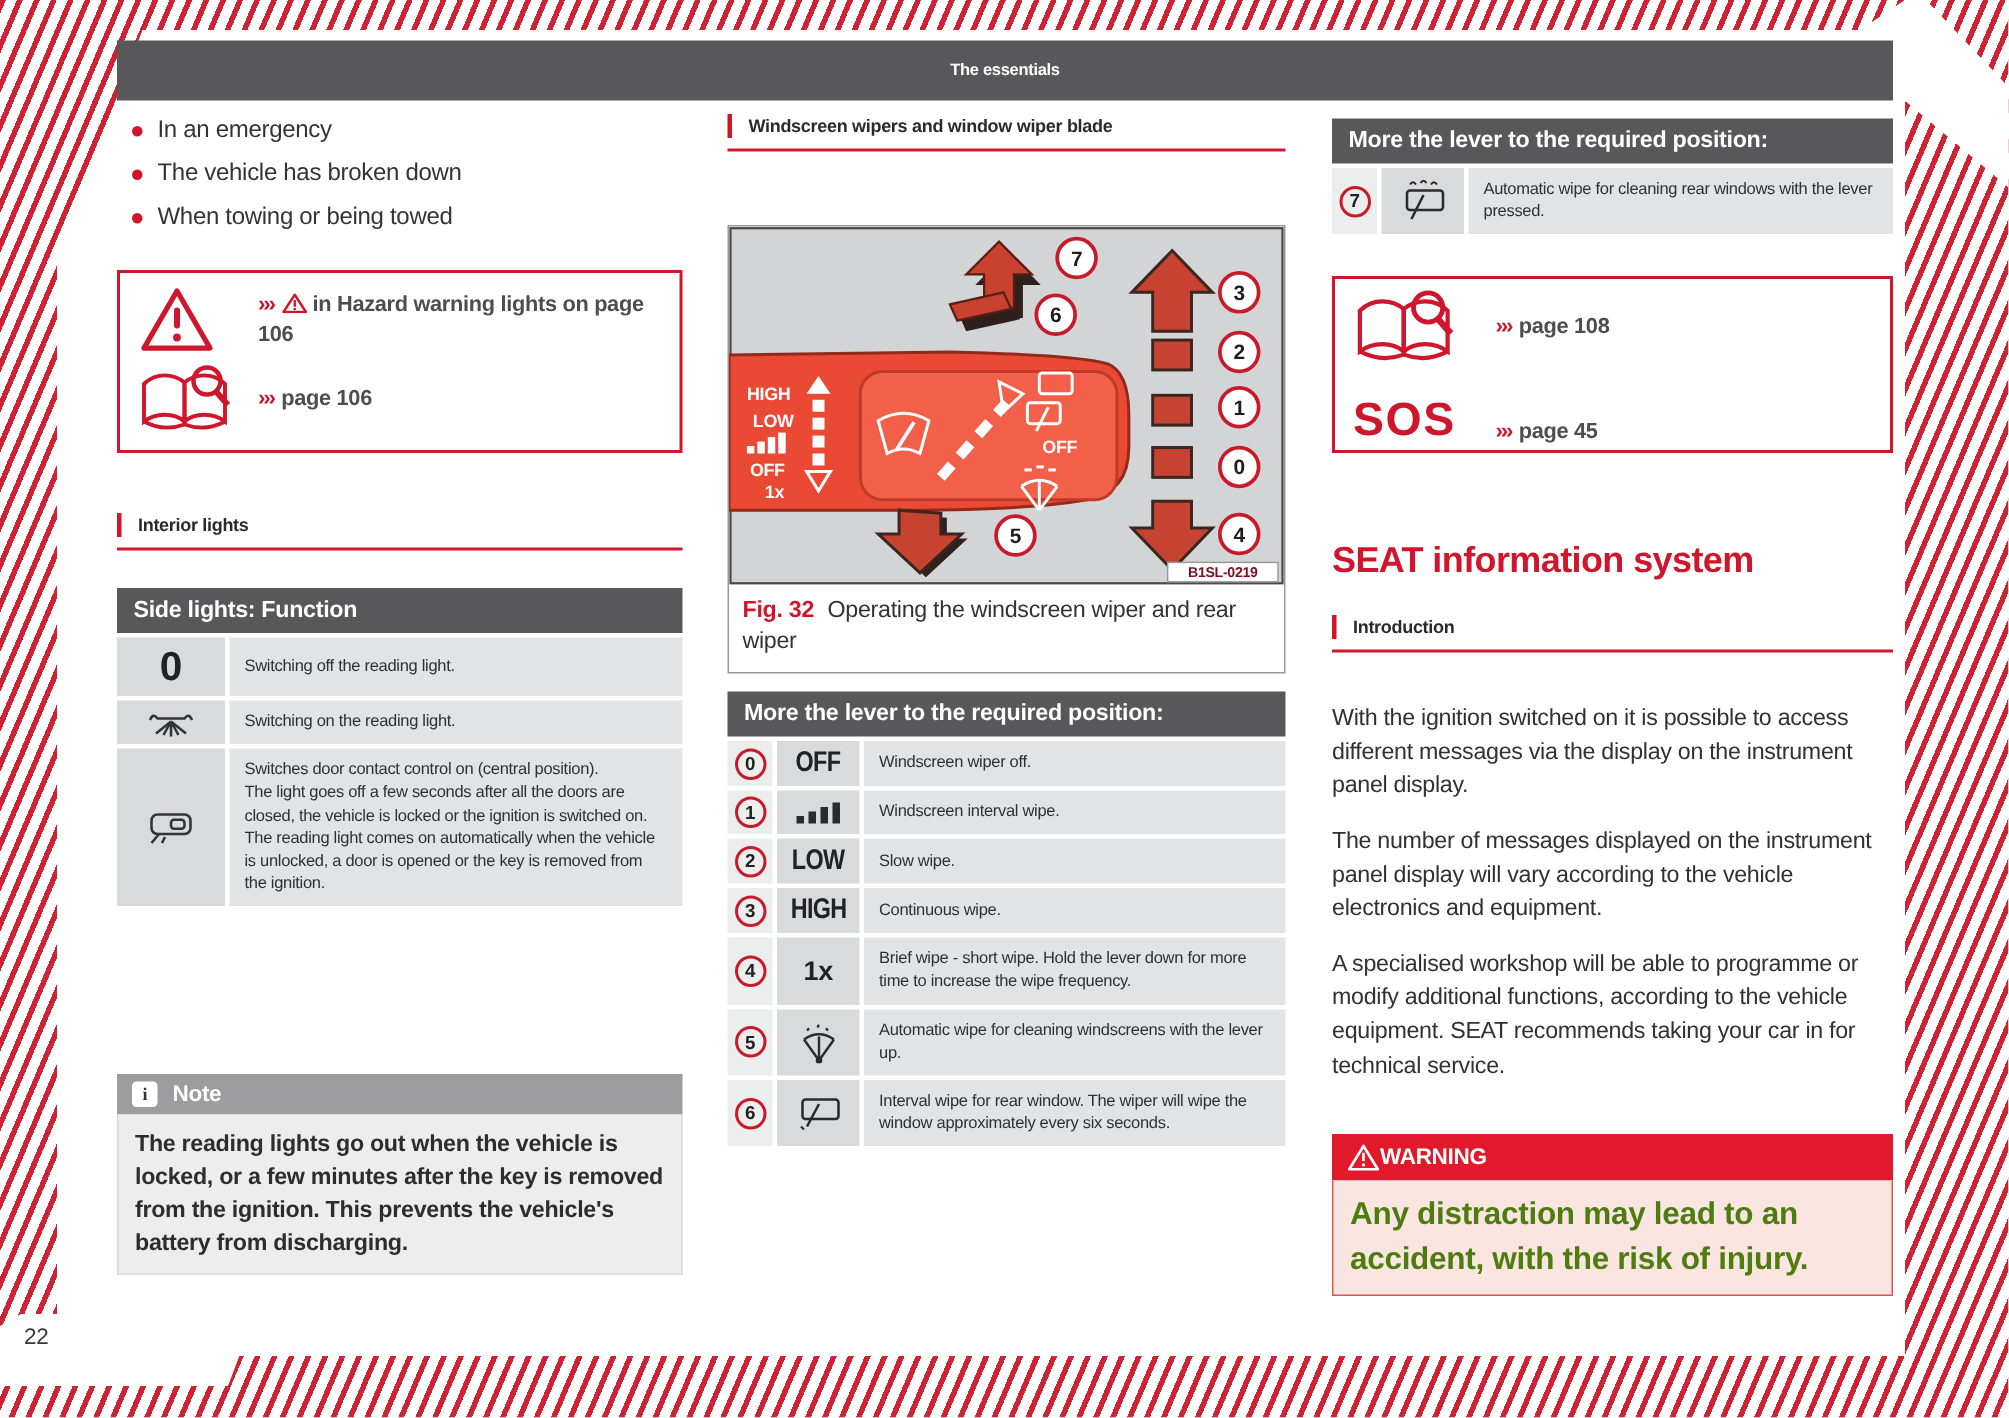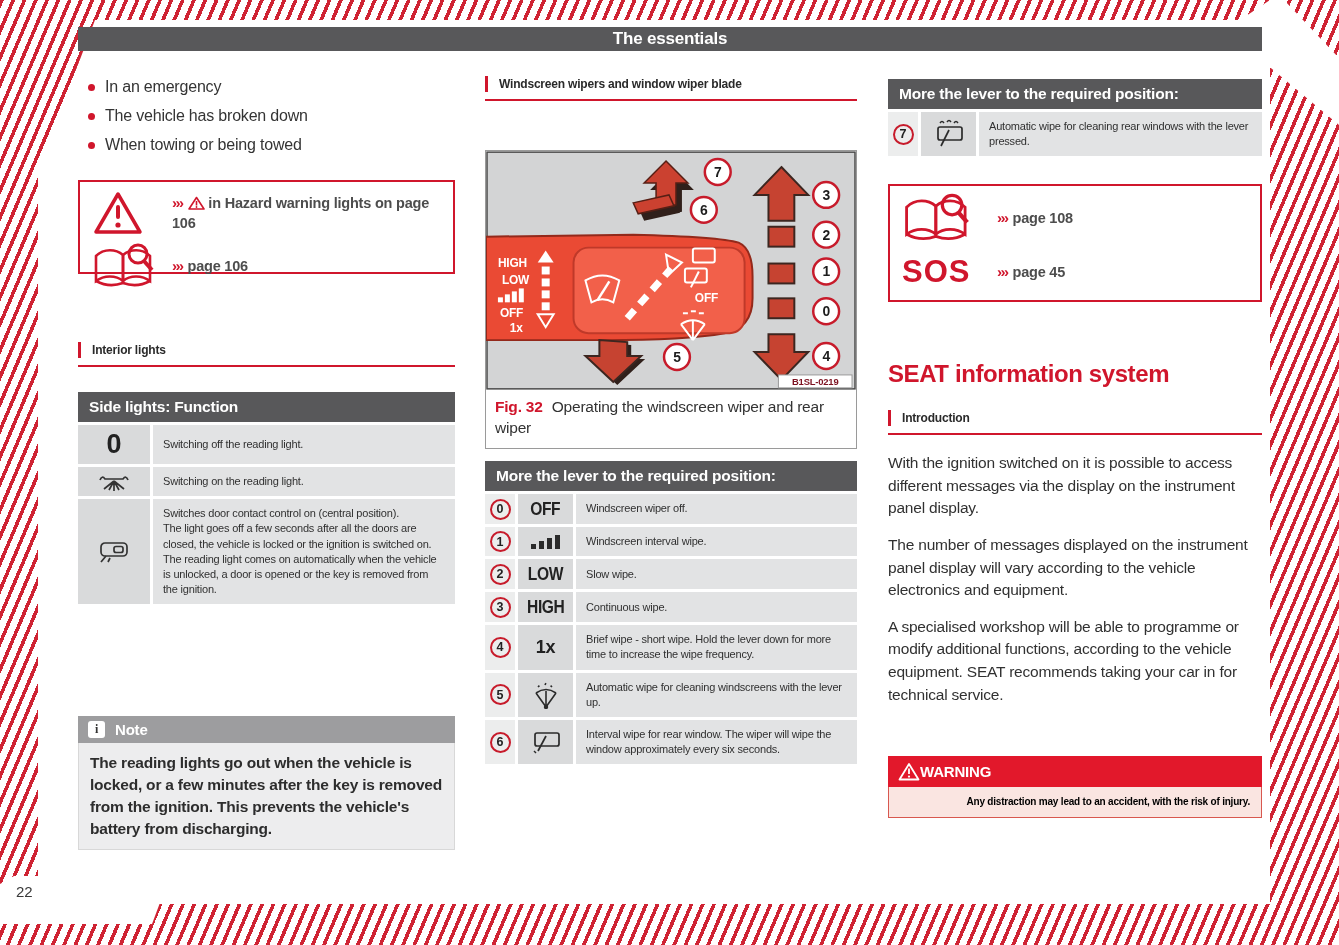--- a/index.html
+++ b/index.html
@@ -26,22 +26,22 @@
   .white-corner-tr{
     position:absolute;left:1240px;top:0;width:99px;height:150px;background:#fff;
     clip-path:polygon(30px 0,44px 0,99px 58px,99px 125px,0 42px,0 20px);
   }
   .white-notch{
     position:absolute;left:0;top:876px;width:170px;height:48px;background:#fff;
     clip-path:polygon(14px 0,170px 0,152px 48px,0 48px,0 8px);
   }
   .pageno{position:absolute;left:16px;top:7px;font-size:15px;color:#3a3a3a;}
   .hdr-bar{
-    position:absolute;left:78px;top:27px;width:1184px;height:24px;background:var(--hdr);
-    color:#fff;font-weight:bold;font-size:17px;display:flex;align-items:center;justify-content:center;
+    position:absolute;left:78px;top:27px;width:1184px;height:40px;background:var(--hdr);
+    color:#fff;font-weight:bold;font-size:11px;display:flex;align-items:center;justify-content:center;
   }
   .abs{position:absolute;}
   
   .h-wrap{border-bottom:2px solid var(--red);padding-bottom:7px;}
   .h-section{font-weight:bold;font-size:12px;color:#2a2a2a;border-left:3px solid var(--red);
     padding-left:11px;line-height:1.35;}
   .seat-title{color:var(--red);font-size:24px;font-weight:bold;letter-spacing:-0.4px;}
   
   .bullets{list-style:none;}
   .bullets li{position:relative;padding-left:17px;margin-bottom:11px;font-size:16px;color:#343434;}
@@ -69,21 +69,21 @@
     justify-content:center;font-size:12.5px;font-weight:bold;color:#222;}
   
   .note-head{background:#9d9d9f;color:#fff;font-weight:bold;font-size:15px;padding:5px 10px;display:flex;align-items:center;gap:10px;}
   .info-chip{width:17px;height:17px;background:#fff;border-radius:3px;color:#333;font-weight:bold;font-size:12px;
     display:flex;align-items:center;justify-content:center;font-family:"Liberation Serif",serif;}
   .note-body{background:#ededee;border:1px solid #d8d8d8;border-top:none;padding:9px 11px;font-weight:bold;
     font-size:15.5px;color:#2d2d2d;line-height:1.42;}
   
   .warn-head{background:#e2182b;color:#fff;font-weight:bold;font-size:15px;padding:6px 10px;display:flex;align-items:center;}
   .warn-body{background:#fae5e1;border:1px solid #d8584f;border-top:none;padding:8px 11px;font-weight:bold;
-    font-size:10px;color:#000000;line-height:1.42;text-align:right;}
+    font-size:21px;color:#4d7c0f;line-height:1.42;}
   
   .figure{border:1px solid #9a9a9a;background:#fff;}
   .fig-cap{padding:7px 9px 9px;font-size:15.5px;color:#333;line-height:1.35;}
   .fig-label{color:var(--red);font-weight:bold;margin-right:9px;}
   .para{font-size:15.5px;color:#313131;line-height:1.46;margin-bottom:14px;}
 </style>
 </head>
 <body>
 
 <div class="page">
@@ -96,21 +96,21 @@
   <div class="hdr-bar">
     <span>The essentials</span>
   </div>
 
   <ul class="bullets abs" style="left:88px;top:78px;width:370px;">
     <li>In an emergency</li>
     <li>The vehicle has broken down</li>
     <li>When towing or being towed</li>
   </ul>
 
-  <div class="refbox abs" style="left:78px;top:180px;width:377px;height:94px;">
+  <div class="refbox abs" style="left:78px;top:180px;width:377px;height:122px;">
     <div class="refrow">
       <span class="ic">
         <svg width="52" height="46" viewBox="0 0 52 46">
             <path d="M26 4 L48 42 L4 42 Z" fill="none" stroke="#d0162c" stroke-width="3.5" stroke-linejoin="round"></path>
             <rect x="24" y="15" width="4" height="14" rx="2" fill="#d0162c"></rect>
             <circle cx="26" cy="35" r="2.6" fill="#d0162c"></circle>
           </svg>
       </span>
       <span class="reftext"><span class="chev">›››</span><svg width="17" height="14" viewBox="0 0 17 14" style="vertical-align:-2px">
             <path d="M8.5 1.5 L16 13 L1 13 Z" fill="#fff" stroke="#d0162c" stroke-width="1.6" stroke-linejoin="round"></path>
@@ -382,37 +382,37 @@
         <svg width="72" height="52" viewBox="0 0 66 48" fill="none" stroke="#d0162c" stroke-width="2.6">
           <path d="M4 14 C12 6 24 7 31 13 L31 39 C24 33 12 33 4 39 Z"></path>
           <path d="M58 14 C50 6 38 7 31 13 L31 39 C38 33 50 33 58 39 Z"></path>
           <path d="M4 39 Q17 46 31 41 Q45 46 58 39"></path>
           <circle cx="46" cy="12" r="9" stroke-width="3"></circle>
           <path d="M52 19 L60 28" stroke-width="4"></path>
         </svg>
       </span>
       <span class="reftext"><span class="chev">›››</span><span>page 108</span></span>
     </div>
-    <div class="refrow" style="min-height:52px;">
+    <div class="refrow" style="min-height:52px;align-items:flex-end;">
       <span class="ic" style="flex-basis:95px;">
           <span class="sos">SOS</span>
         </span>
       <span class="reftext"><span class="chev">›››</span><span>page 45</span></span>
     </div>
   </div>
 
   <div class="abs" style="left:888px;top:360px;width:374px;">
     <div class="seat-title">SEAT information system</div>
   </div>
 
   <div class="h-wrap abs" style="left:888px;top:410px;width:374px;">
     <div class="h-section">Introduction</div>
   </div>
 
-  <div class="abs" style="left:888px;top:452px;width:374px;">
+  <div class="abs" style="left:888px;top:468px;width:374px;">
     <p class="para">With the ignition switched on it is possible to access different messages via the display on the instrument panel display.</p>
     <p class="para">The number of messages displayed on the instrument panel display will vary according to the vehicle electronics and equipment.</p>
     <p class="para">A specialised workshop will be able to programme or modify additional functions, according to the vehicle equipment. SEAT recommends taking your car in for technical service.</p>
   </div>
 
   <div class="abs" style="left:888px;top:756px;width:374px;">
     <div class="warn-head">
       <svg width="22" height="19" viewBox="0 0 22 19">
         <path d="M11 2 L20.5 17.5 L1.5 17.5 Z" fill="none" stroke="#fff" stroke-width="1.8" stroke-linejoin="round"></path>
         <rect x="10.1" y="6.5" width="1.8" height="5.5" fill="#fff"></rect>

